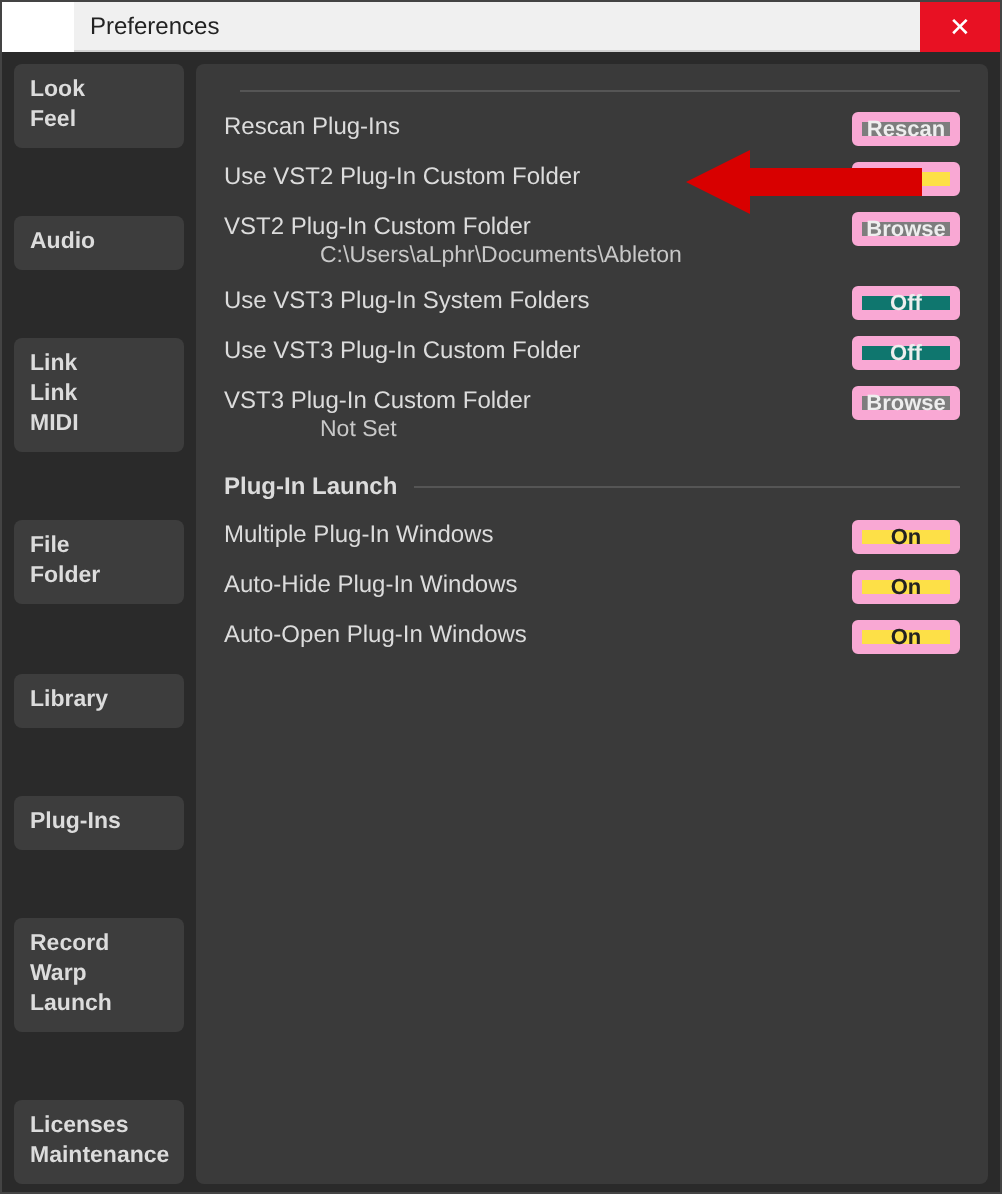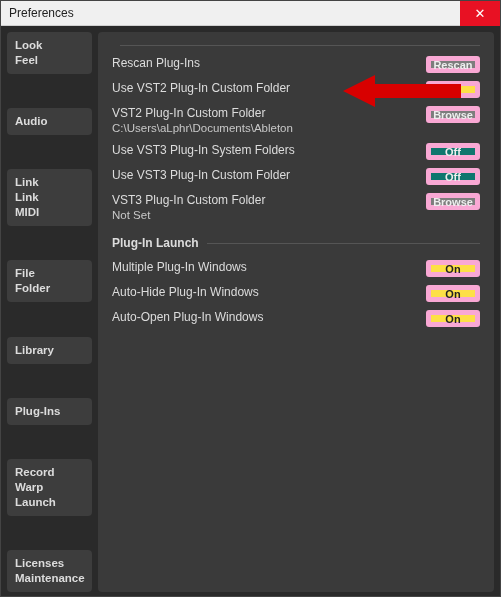--- a/index.html
+++ b/index.html
@@ -13,20 +13,21 @@
     border: 1px solid #444;
   }
   .titlebar {
     height: 25px;
     background: #f0f0f0;
     border-bottom: 1px solid #d0d0d0;
     display: flex;
     align-items: center;
     justify-content: space-between;
     padding-left: 8px;
+    margin-left: 36px;
   }
   .titlebar-title {
     font-size: 12px;
     color: #222;
   }
   .close-btn {
     width: 40px;
     height: 25px;
     background: #e81123;
     color: #fff;
@@ -95,20 +96,21 @@
   .row-label {
     flex: 1;
     color: #dcdcdc;
     font-size: 12px;
     line-height: 15px;
     padding-right: 8px;
   }
   .row-sub {
     color: #c8c8c8;
     font-size: 11.5px;
+    margin-left: 48px;
   }
   .ctrl {
     width: 54px;
     height: 17px;
     border-radius: 3px;
     display: flex;
     align-items: center;
     justify-content: center;
     font-size: 11px;
     font-weight: 600;

